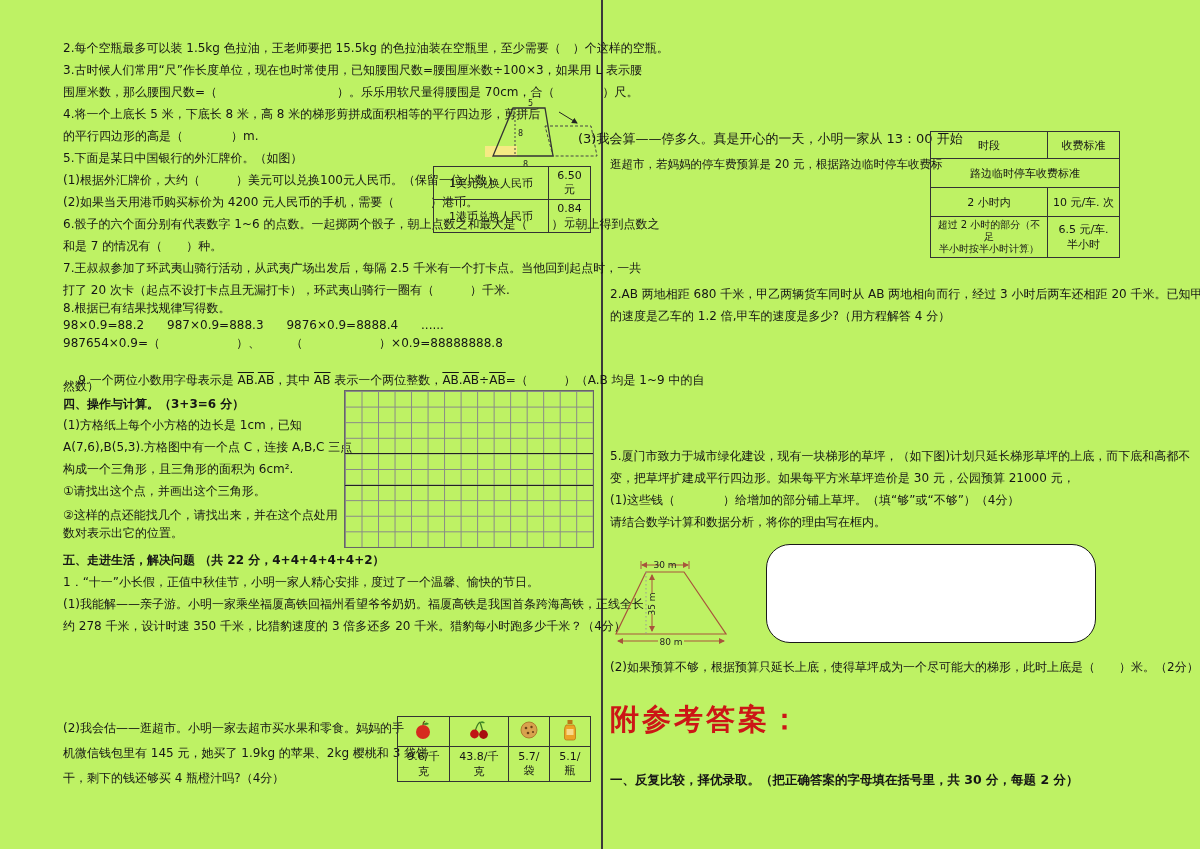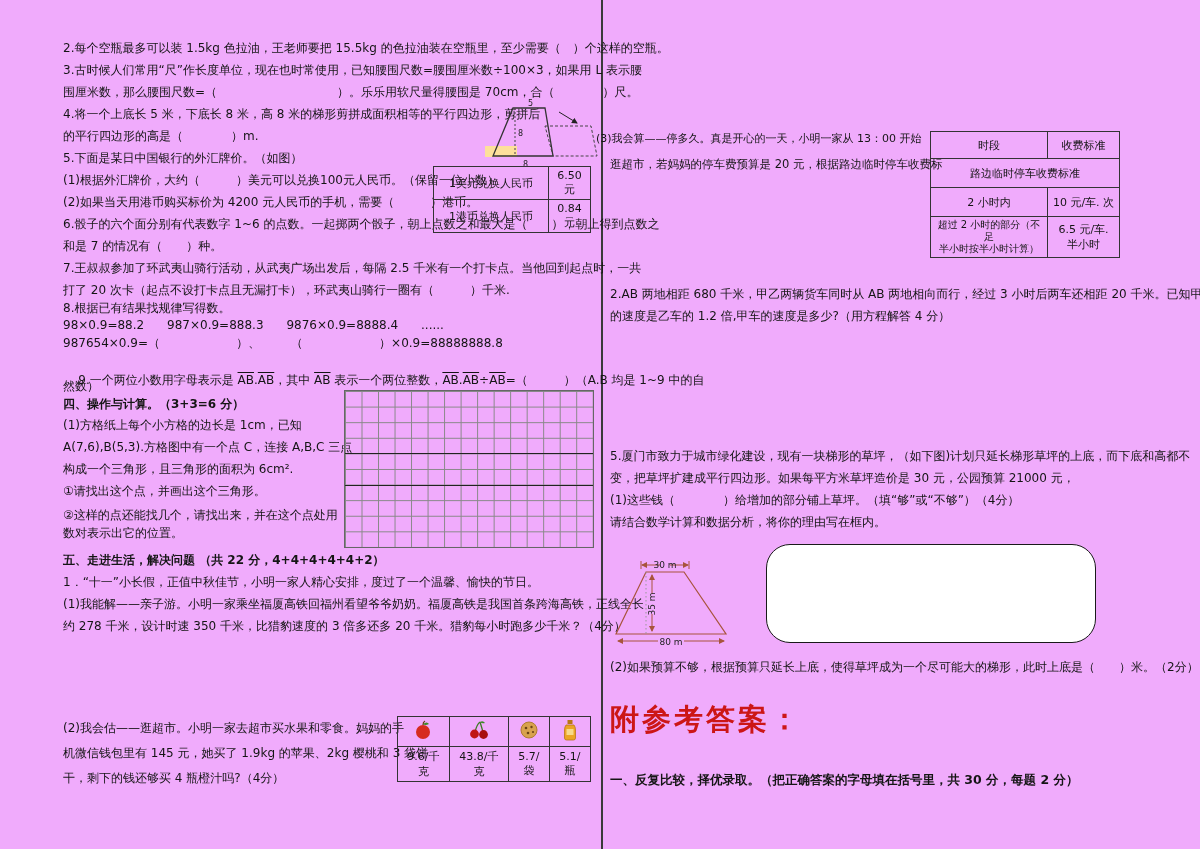--- a/index.html
+++ b/index.html
@@ -1,16 +1,16 @@
 <!DOCTYPE html>
 <html><head>
 <meta charset="utf-8">
 <style>
   html,body { margin:0; padding:0; background:#ffffff; }
-  .page { position:relative; width:1200px; height:849px; background:#f0abfc; overflow:hidden;
+  .page { position:relative; width:1200px; height:849px; background:#bef264; overflow:hidden;
           font-family:"DejaVu Sans","Liberation Sans",sans-serif; color:#151515; }
   .t { position:absolute; white-space:pre; font-size:12px; line-height:16px; color:#151515; }
   .b { font-weight:bold; }
   .ov { text-decoration:overline; }
   .divider { position:absolute; left:601px; top:0; width:2px; height:849px; background:#3a3a3a; }
   table { border-collapse:collapse; }
   .doc-table { position:absolute; font-size:11px; text-align:center; }
   .doc-table td, .doc-table th { border:1px solid #333; padding:2px 4px; font-weight:normal; }
   .grid-box { position:absolute; left:344px; top:390px; width:248px; height:156px;
       border:1px solid #666;
@@ -139,21 +139,21 @@
     </tr>
     <tr>
       <td>9.6/千克</td>
       <td>43.8/千克</td>
       <td>5.7/袋</td>
       <td>5.1/瓶</td>
     </tr>
   </tbody>
     </table>
 
-  <span class="t" style="left:596px;top:131px;font-size:11px">(3)我会算——停多久。真是开心的一天，小明一家从 13：00 开始</span>
+  <span class="t" style="left:578px;top:131px;font-size:13px">(3)我会算——停多久。真是开心的一天，小明一家从 13：00 开始</span>
   <span class="t" style="left:610px;top:156px;font-size:11.5px">逛超市，若妈妈的停车费预算是 20 元，根据路边临时停车收费标</span>
 
   <table class="doc-table" style="left:930px;top:131px;width:190px">
     <tbody>
         <tr>
       <td style="width:108px;height:22px">时段</td>
       <td>收费标准</td>
     </tr>
     <tr>
           <td colspan="2" style="height:24px">路边临时停车收费标准</td>

